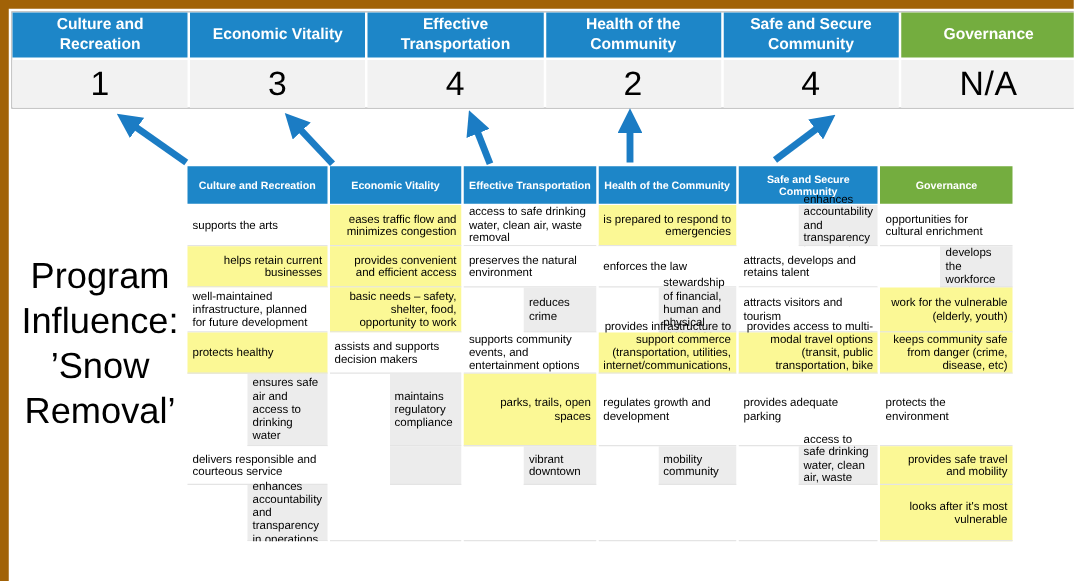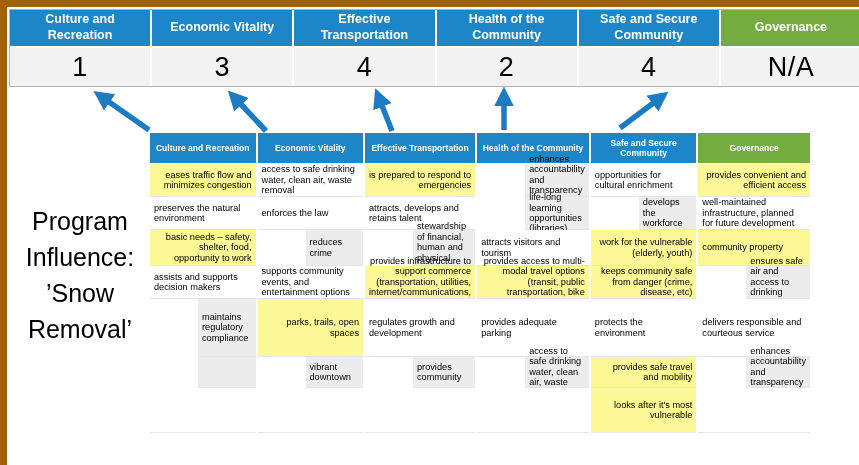--- a/index.html
+++ b/index.html
@@ -22,21 +22,21 @@
   }
   .sum-score{
     height:38px;background:var(--score_bg);display:flex;align-items:center;
     justify-content:center;font-size:27px;letter-spacing:.5px;
   }
   
   .arrows{position:absolute;left:0;top:78px;width:859px;height:50px;}
   
   .title{
     position:absolute;left:2px;top:196px;width:142px;text-align:center;
-    font-size:25px;line-height:36px;white-space:pre-line;
+    font-size:29px;line-height:36px;white-space:pre-line;
   }
   
   .matrix{
     position:absolute;left:143px;top:126px;width:660px;
     display:grid;grid-template-columns:repeat(6,1fr);
     grid-template-rows:30px 32px 32px 35px 32px 57px 30px 44px 36px;
     gap:1px 2px;background:#fff;
   }
   .m-head{
     color:#fff;font-weight:bold;font-size:8.5px;line-height:1.2;
@@ -104,53 +104,54 @@
 ’Snow
 Removal’</div>
 
   <div class="matrix">
       <div class="m-head bg-blue">Culture and Recreation</div>
       <div class="m-head bg-blue">Economic Vitality</div>
       <div class="m-head bg-blue">Effective Transportation</div>
       <div class="m-head bg-blue">Health of the Community</div>
       <div class="m-head bg-blue">Safe and Secure Community</div>
       <div class="m-head bg-green">Governance</div>
+      <div class="m-cell bg-white">supports the arts</div>
       <div class="m-cell bg-yellow">eases traffic flow and minimizes congestion</div>
       <div class="m-cell bg-white">access to safe drinking water, clean air, waste removal</div>
       <div class="m-cell bg-yellow">is prepared to respond to emergencies</div>
       <div class="m-cell bg-gray">enhances accountability and transparency in operations</div>
       <div class="m-cell bg-white">opportunities for cultural enrichment</div>
+      <div class="m-cell bg-yellow">helps retain current businesses</div>
       <div class="m-cell bg-yellow">provides convenient and efficient access</div>
       <div class="m-cell bg-white">preserves the natural environment</div>
       <div class="m-cell bg-white">enforces the law</div>
       <div class="m-cell bg-white">attracts, develops and retains talent</div>
-      <div class="m-cell bg-gray">life-long learning opportunities (libraries)</div>
       <div class="m-cell bg-gray">develops the workforce</div>
       <div class="m-cell bg-white">well-maintained infrastructure, planned for future development</div>
       <div class="m-cell bg-yellow">basic needs – safety, shelter, food, opportunity to work</div>
       <div class="m-cell bg-gray">reduces crime</div>
       <div class="m-cell bg-gray">stewardship of financial, human and physical resources</div>
       <div class="m-cell bg-white">attracts visitors and tourism</div>
       <div class="m-cell bg-yellow">work for the vulnerable (elderly, youth)</div>
-      <div class="m-cell bg-yellow">community property</div>
+      <div class="m-cell bg-yellow">protects healthy</div>
       <div class="m-cell bg-white">assists and supports decision makers</div>
       <div class="m-cell bg-white">supports community events, and entertainment options</div>
       <div class="m-cell bg-yellow">provides infrastructure to support commerce (transportation, utilities, internet/communications, smart cities, etc)</div>
       <div class="m-cell bg-yellow">provides access to multi-modal travel options (transit, public transportation, bike lanes, trails)</div>
       <div class="m-cell bg-yellow">keeps community safe from danger (crime, disease, etc)</div>
       <div class="m-cell bg-gray">ensures safe air and access to drinking water</div>
       <div class="m-cell bg-gray">maintains regulatory compliance</div>
       <div class="m-cell bg-yellow">parks, trails, open spaces</div>
       <div class="m-cell bg-white">regulates growth and development</div>
       <div class="m-cell bg-white">provides adequate parking</div>
       <div class="m-cell bg-white">protects the environment</div>
       <div class="m-cell bg-white">delivers responsible and courteous service</div>
       <div class="m-cell bg-gray"></div>
       <div class="m-cell bg-gray">vibrant downtown</div>
-      <div class="m-cell bg-gray">provides community</div>
+      <div class="m-cell bg-gray">mobility community</div>
       <div class="m-cell bg-gray">access to safe drinking water, clean air, waste removal</div>
       <div class="m-cell bg-yellow">provides safe travel and mobility</div>
       <div class="m-cell bg-gray">enhances accountability and transparency in operations</div>
       <div class="m-cell bg-white"></div>
       <div class="m-cell bg-white"></div>
       <div class="m-cell bg-white"></div>
       <div class="m-cell bg-white"></div>
       <div class="m-cell bg-yellow">looks after it's most vulnerable</div>
       <div class="m-cell bg-white"></div>
     </div>

